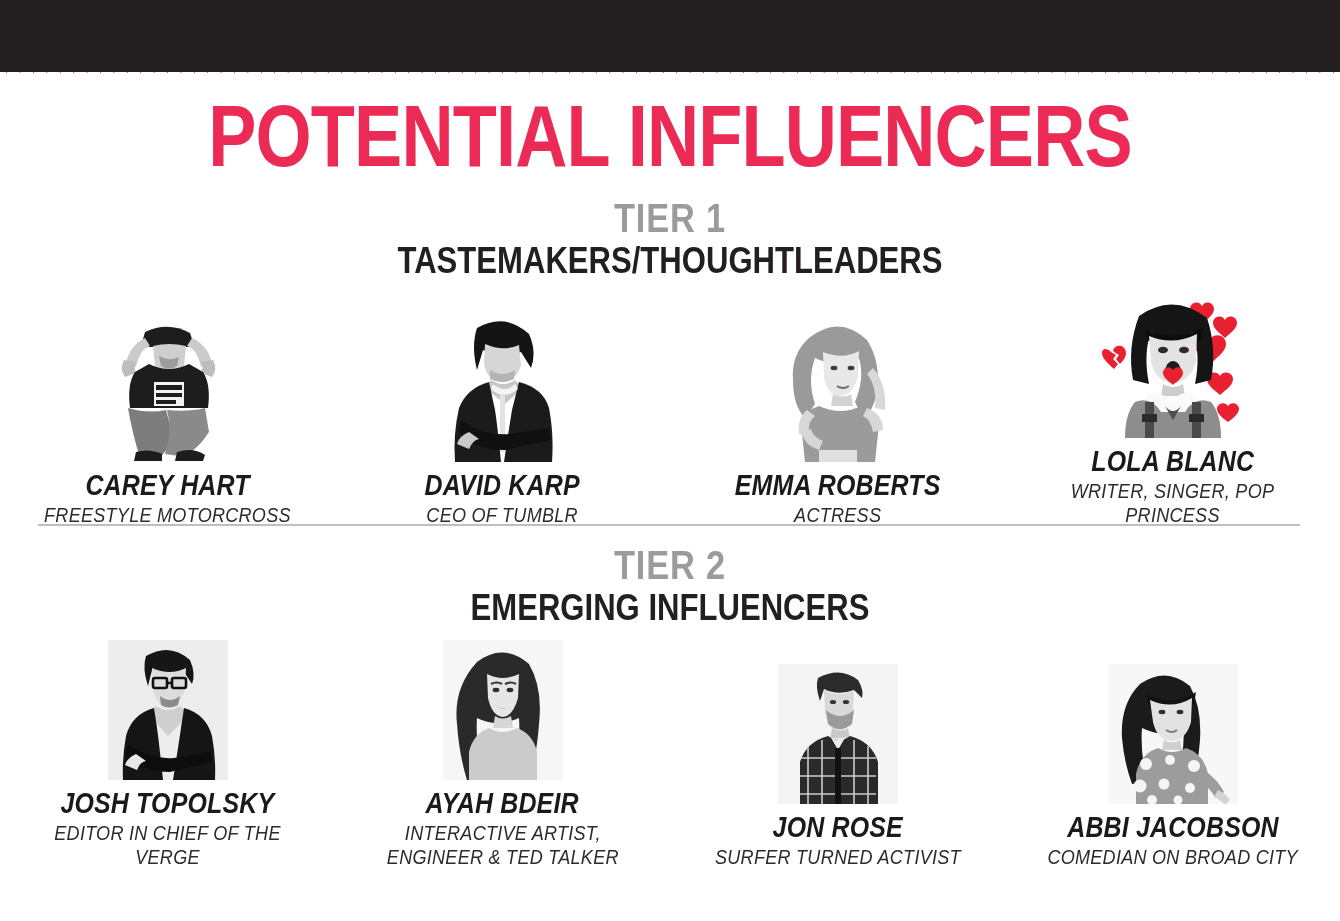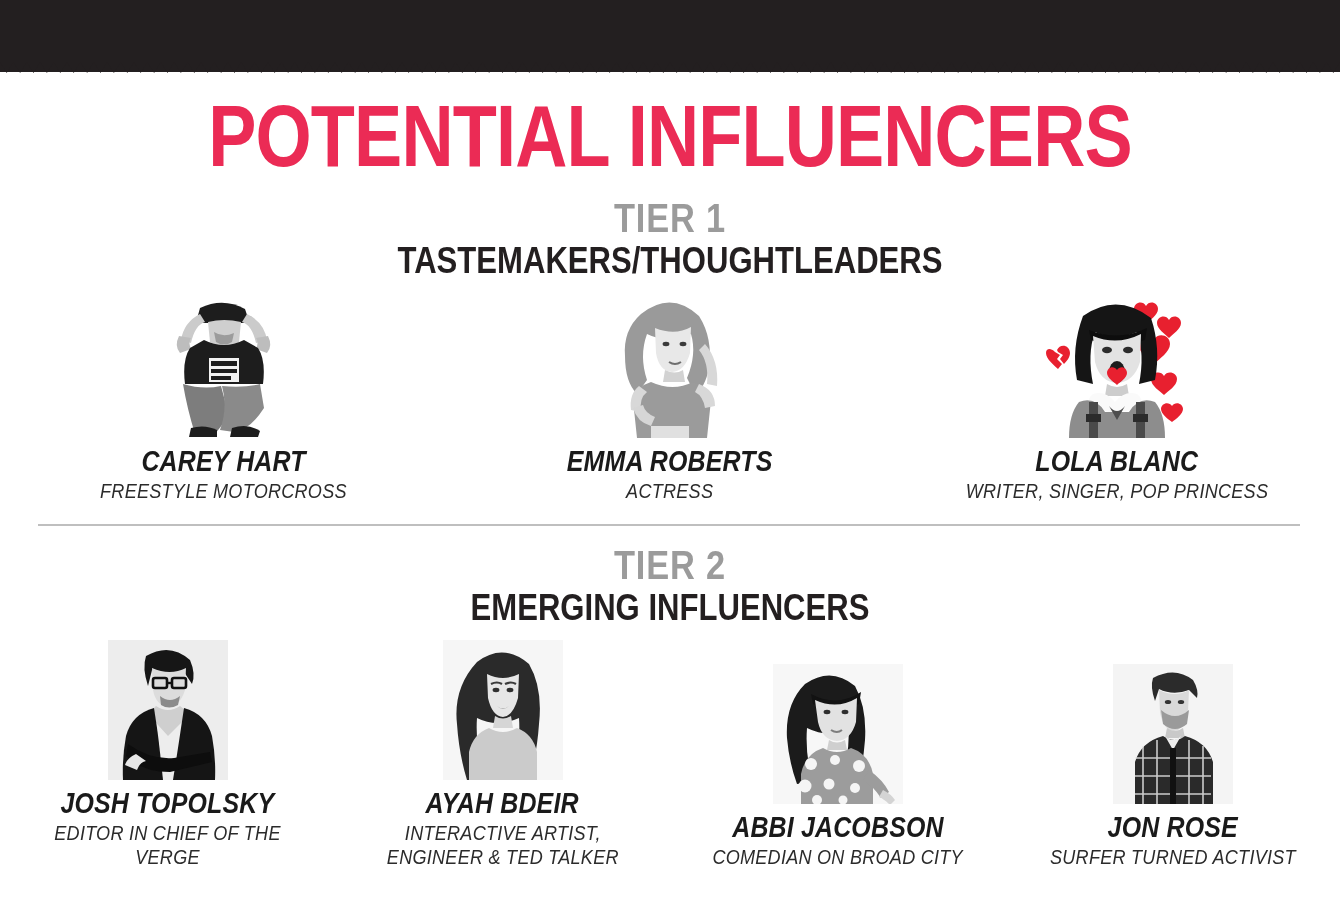--- a/index.html
+++ b/index.html
@@ -181,20 +181,46 @@
 
               <path d="M43 140 q14 -4 26 2 l0 7 -28 0 z"></path>
               <path d="M84 140 q16 -5 28 3 l-2 6 -28 0 z"></path>
             </g>
           </svg>
         </div>
         <div class="person-name">CAREY HART</div>
         <div class="person-role">FREESTYLE MOTORCROSS</div>
       </div>
 
+      <div class="person">
+        <div class="photo-wrap">
+          <svg class="fig" width="140" height="150" viewBox="0 0 140 150" xmlns="http://www.w3.org/2000/svg">
+            <g>
+
+              <path d="M44 16 q28 -16 52 6 q8 18 2 34 l-10 -16 q-20 8 -38 -2 l-6 20 q-6 -24 0 -42 z" fill="#141414"></path>
+
+              <path d="M52 32 q18 8 34 1 l2 20 q-4 16 -19 17 q-15 -1 -18 -18 z" fill="#d6d6d6"></path>
+              <path d="M57 58 q13 8 25 0 l-1 9 q-12 6 -24 0 z" fill="#b4b4b4"></path>
+
+              <path d="M58 68 q12 8 24 0 l8 8 -18 16 -20 -16 z" fill="#c6c6c6"></path>
+
+              <path d="M56 70 q-22 6 -30 26 q-6 26 -4 54 l46 0 q-4 -40 -6 -52 z" fill="#1b1b1b"></path>
+              <path d="M86 70 q24 6 30 26 q5 26 3 54 l-48 0 q6 -40 8 -52 z" fill="#1b1b1b"></path>
+
+              <path d="M60 72 q12 10 22 0 l3 5 q-14 12 -27 0 z" fill="#f4f4f4"></path>
+              <rect x="67" y="82" width="5" height="58" fill="#e3e3e3"></rect>
+
+              <path d="M28 108 q22 16 48 14 l40 -6 2 12 -46 10 q-30 0 -46 -18 z" fill="#101010"></path>
+              <path d="M36 120 q-10 4 -12 12 l12 5 q4 -9 10 -10 z" fill="#c9c9c9"></path>
+            </g>
+          </svg>
+        </div>
+        <div class="person-name">DAVID KARP</div>
+        <div class="person-role">CEO OF TUMBLR</div>
+      </div>
 
       <div class="person">
         <div class="photo-wrap">
           <svg class="fig" width="150" height="150" viewBox="0 0 150 150" xmlns="http://www.w3.org/2000/svg">
             <g>
 
               <path d="M46 26 q30 -24 58 2 q14 22 10 52 q-4 20 -14 26 l-8 -16 q10 -24 4 -44 q-24 10 -44 0 q-8 22 0 46 l-10 14 q-12 -12 -12 -38 q-2 -26 16 -42 z" fill="#9a9a9a"></path>
 
               <path d="M60 40 q20 8 36 -1 l-1 26 q-5 18 -18 19 q-13 -1 -16 -19 z" fill="#e8e8e8"></path>
 
@@ -329,20 +355,59 @@
 
               <path d="M52 76 q8 5 16 0 l2 12 -20 0 z" fill="#d6d6d6"></path>
 
               <path d="M46 88 q14 8 28 0 q16 6 20 24 l0 28 -68 0 0 -28 q4 -18 20 -24 z" fill="#cbcbcb"></path>
             </g>
           </svg>
         </div>
         <div class="person-name">AYAH BDEIR</div>
         <div class="person-role">INTERACTIVE ARTIST,
 ENGINEER &amp; TED TALKER</div>
+      </div>
+
+      <div class="person">
+        <div class="photo-wrap">
+          <svg class="fig" width="120" height="140" viewBox="0 0 120 140" xmlns="http://www.w3.org/2000/svg">
+            <rect x="0" y="0" width="120" height="140" fill="#f4f4f4"></rect>
+            <g>
+
+              <path d="M40 14 q22 -12 40 2 q6 10 4 18 l-8 -8 q-16 6 -30 -1 l-4 12 q-5 -14 -2 -23 z" fill="#2b2b2b"></path>
+
+              <path d="M46 26 q16 8 30 0 l-1 22 q-4 18 -14 19 q-11 -1 -14 -19 z" fill="#d9d9d9"></path>
+
+              <ellipse cx="55" cy="38" rx="3.2" ry="2.1" fill="#333"></ellipse>
+              <ellipse cx="68" cy="38" rx="3.2" ry="2.1" fill="#333"></ellipse>
+
+              <path d="M48 46 q14 12 28 0 l-2 14 q-12 10 -24 0 z" fill="#9a9a9a"></path>
+
+              <path d="M54 64 q8 6 16 0 l2 10 -20 0 z" fill="#c9c9c9"></path>
+
+              <path d="M50 72 q12 8 22 0 q22 6 28 26 l0 42 -78 0 0 -42 q6 -20 28 -26 z" fill="#2a2a2a"></path>
+
+              <g stroke="#e8e8e8" stroke-width="1.6" opacity="0.85">
+                <line x1="30" y1="82" x2="30" y2="140"></line>
+                <line x1="44" y1="76" x2="44" y2="140"></line>
+                <line x1="76" y1="76" x2="76" y2="140"></line>
+                <line x1="90" y1="82" x2="90" y2="140"></line>
+                <line x1="22" y1="94" x2="98" y2="94"></line>
+                <line x1="22" y1="112" x2="98" y2="112"></line>
+                <line x1="22" y1="130" x2="98" y2="130"></line>
+              </g>
+
+              <path d="M52 72 q8 8 16 0 l-8 14 z" fill="#ededed"></path>
+
+              <rect x="57" y="84" width="6" height="56" fill="#111"></rect>
+            </g>
+          </svg>
+        </div>
+        <div class="person-name">JON ROSE</div>
+        <div class="person-role">SURFER TURNED ACTIVIST</div>
       </div>
 
       <div class="person">
         <div class="photo-wrap">
           <svg class="fig" width="130" height="140" viewBox="0 0 130 140" xmlns="http://www.w3.org/2000/svg">
             <rect x="0" y="0" width="130" height="140" fill="#f7f7f7"></rect>
             <g>
 
               <path d="M32 20 q26 -18 50 2 q12 22 10 54 q-2 26 -8 44 l-16 -2 q8 -26 8 -52 q-22 8 -42 -2 q-2 28 6 54 l-16 2 q-8 -22 -10 -46 q-2 -34 18 -54 z" fill="#1b1b1b"></path>
               <path d="M38 30 q26 14 50 -2 l-2 12 q-24 10 -46 0 z" fill="#121212"></path>
@@ -369,55 +434,16 @@
 
               <path d="M96 106 q14 10 20 22 l-8 6 q-8 -12 -18 -18 z" fill="#9c9c9c"></path>
               <path d="M110 126 q8 4 12 10 l-5 5 q-6 -6 -11 -8 z" fill="#d4d4d4"></path>
             </g>
           </svg>
         </div>
         <div class="person-name">ABBI JACOBSON</div>
         <div class="person-role">COMEDIAN ON BROAD CITY</div>
       </div>
 
-      <div class="person">
-        <div class="photo-wrap">
-          <svg class="fig" width="120" height="140" viewBox="0 0 120 140" xmlns="http://www.w3.org/2000/svg">
-            <rect x="0" y="0" width="120" height="140" fill="#f4f4f4"></rect>
-            <g>
-
-              <path d="M40 14 q22 -12 40 2 q6 10 4 18 l-8 -8 q-16 6 -30 -1 l-4 12 q-5 -14 -2 -23 z" fill="#2b2b2b"></path>
-
-              <path d="M46 26 q16 8 30 0 l-1 22 q-4 18 -14 19 q-11 -1 -14 -19 z" fill="#d9d9d9"></path>
-
-              <ellipse cx="55" cy="38" rx="3.2" ry="2.1" fill="#333"></ellipse>
-              <ellipse cx="68" cy="38" rx="3.2" ry="2.1" fill="#333"></ellipse>
-
-              <path d="M48 46 q14 12 28 0 l-2 14 q-12 10 -24 0 z" fill="#9a9a9a"></path>
-
-              <path d="M54 64 q8 6 16 0 l2 10 -20 0 z" fill="#c9c9c9"></path>
-
-              <path d="M50 72 q12 8 22 0 q22 6 28 26 l0 42 -78 0 0 -42 q6 -20 28 -26 z" fill="#2a2a2a"></path>
-
-              <g stroke="#e8e8e8" stroke-width="1.6" opacity="0.85">
-                <line x1="30" y1="82" x2="30" y2="140"></line>
-                <line x1="44" y1="76" x2="44" y2="140"></line>
-                <line x1="76" y1="76" x2="76" y2="140"></line>
-                <line x1="90" y1="82" x2="90" y2="140"></line>
-                <line x1="22" y1="94" x2="98" y2="94"></line>
-                <line x1="22" y1="112" x2="98" y2="112"></line>
-                <line x1="22" y1="130" x2="98" y2="130"></line>
-              </g>
-
-              <path d="M52 72 q8 8 16 0 l-8 14 z" fill="#ededed"></path>
-
-              <rect x="57" y="84" width="6" height="56" fill="#111"></rect>
-            </g>
-          </svg>
-        </div>
-        <div class="person-name">JON ROSE</div>
-        <div class="person-role">SURFER TURNED ACTIVIST</div>
-      </div>
-
     </div>
   </div>
 
 </div>
 
 </body></html>

